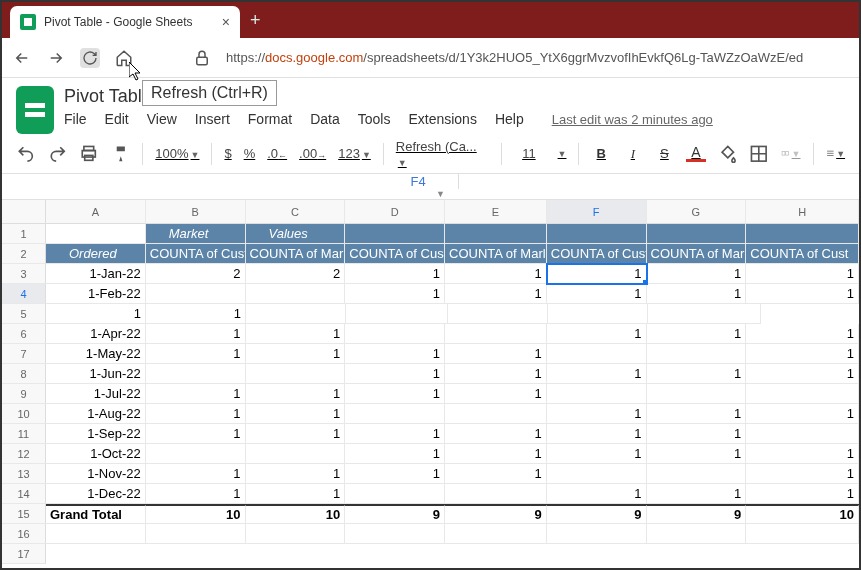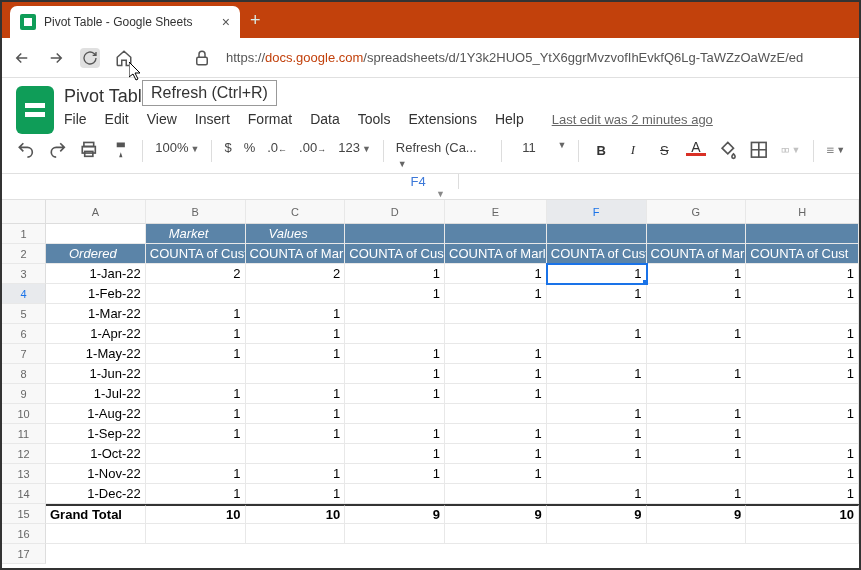--- a/index.html
+++ b/index.html
@@ -1,17 +1,17 @@
 <!DOCTYPE html>
 <html><head>
 <meta charset="utf-8">
 <style>
 * { box-sizing: border-box; margin: 0; padding: 0; }
 body { font-family: Arial, sans-serif; font-size: 13px; background: #fff; width: 861px; height: 570px; overflow: hidden; position: relative; border: 2px solid #333; }
-.browser-tabs { background: #c2410c; height: 36px; display: flex; align-items: center; padding-left: 8px; }
+.browser-tabs { background: #7f1d1d; height: 36px; display: flex; align-items: center; padding-left: 8px; }
 .tab { background: #fff; height: 32px; border-radius: 7px 7px 0 0; display: flex; align-items: center; padding: 0 10px; gap: 8px; min-width: 230px; margin-top: 4px; }
 .tab-favicon { width: 16px; height: 16px; background: #0f9d58; border-radius: 2px; display: flex; align-items: center; justify-content: center; }
 .tab-favicon::after { content: ""; width: 8px; height: 8px; background: #fff; }
 .tab-title { font-size: 12px; color: #333; flex: 1; }
 .tab-close { font-size: 14px; color: #555; cursor: pointer; }
 .new-tab { color: #d9ece6; font-size: 18px; margin-left: 10px; }
 .addr-bar { height: 40px; display: flex; align-items: center; padding: 0 10px; gap: 14px; border-bottom: 1px solid #e0e0e0; background: #fff; }
 .nav-icon { width: 20px; height: 20px; display: flex; align-items: center; justify-content: center; color: #555; }
 .nav-icon svg { width: 18px; height: 18px; }
 .url { font-size: 13px; color: #555; flex: 1; white-space: nowrap; overflow: hidden; }
@@ -23,21 +23,21 @@
 .doc-logo::after { content: ""; position: absolute; width: 20px; height: 14px; background: #fff; }
 .doc-logo::before { content: ""; position: absolute; width: 20px; height: 4px; background: #0f9d58; z-index:1; }
 .doc-main { flex: 1; }
 .doc-title-row { display: flex; align-items: center; gap: 10px; }
 .doc-title { font-size: 18px; color: #333; }
 .doc-star { color: #888; font-size: 15px; }
 .doc-cloud { color: #888; }
 .menu-bar { display: flex; gap: 18px; margin-top: 4px; font-size: 14px; color: #333; align-items: center; }
 .menu-item { cursor: pointer; }
 .last-edit { text-decoration: underline; color: #666; font-size: 13px; margin-left: 10px; }
-.toolbar { display: flex; align-items: flex-start; gap: 12px; padding: 6px 14px; border-bottom: 1px solid #e0e0e0; height: 40px; }
+.toolbar { display: flex; align-items: center; gap: 12px; padding: 6px 14px; border-bottom: 1px solid #e0e0e0; height: 40px; text-decoration: underline; }
 .tb-icon { width: 20px; height: 20px; display: flex; align-items: center; justify-content: center; color: #555; }
 .tb-sep { width: 1px; height: 22px; background: #ddd; }
 .tb-text { font-size: 13px; color: #444; }
 .tb-drop { font-size: 9px; color: #666; margin-left: 2px; }
 .name-box-row { display: flex; align-items: center; height: 26px; border-bottom: 1px solid #e0e0e0; flex-direction: column; }
 .name-box { width: 56px; padding-left: 8px; font-size: 13px; color: #3c78d8; border-right: 1px solid #ddd; height: 100%; display: flex; align-items: center; }
 .name-drop { font-size: 9px; color: #888; padding: 0 6px 0 26px; }
 .fx { font-style: italic; color: #aaa; padding: 0 8px; font-size: 13px; }
 .fx-val { font-size: 13px; color: #333; padding-left: 6px; border-left: 1px solid #eee; height: 100%; display: flex; align-items: center; flex:1; }
 .sheet { display: flex; }
@@ -283,21 +283,20 @@
           <div class="cell w-a r">1-Feb-22</div>
           <div class="cell w-b r"></div>
           <div class="cell w-c r"></div>
           <div class="cell w-d r">1</div>
           <div class="cell w-e r">1</div>
           <div class="cell w-f r">1</div>
           <div class="cell w-g r">1</div>
           <div class="cell w-h r">1</div>
         </div>
         <div class="data-row">
-          <div class="cell w-a r">1-Mar-22</div>
           <div class="cell w-b r">1</div>
           <div class="cell w-c r">1</div>
           <div class="cell w-d r"></div>
           <div class="cell w-e r"></div>
           <div class="cell w-f r"></div>
           <div class="cell w-g r"></div>
           <div class="cell w-h r"></div>
         </div>
         <div class="data-row">
           <div class="cell w-a r">1-Apr-22</div>

